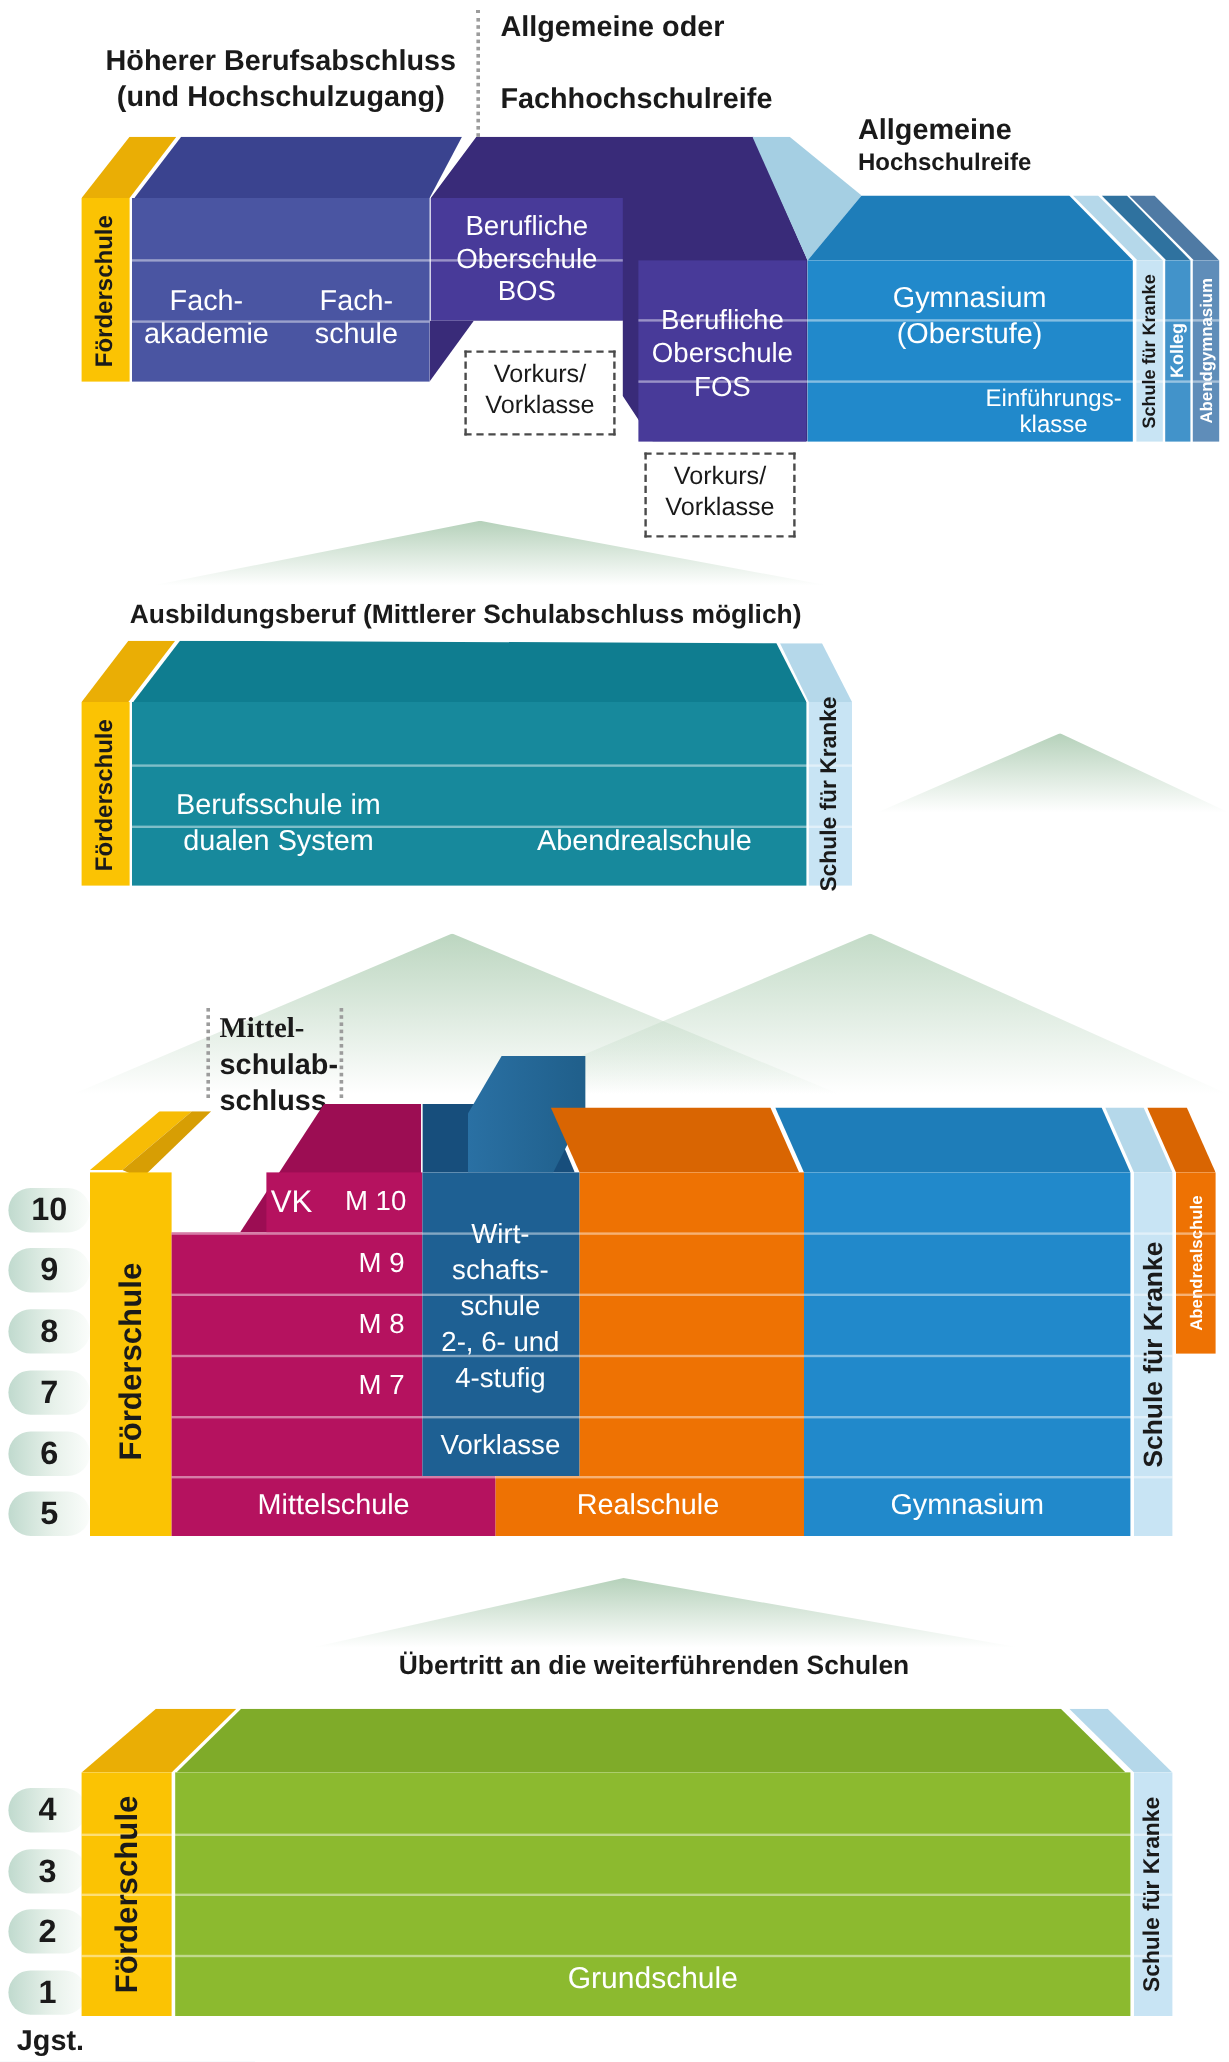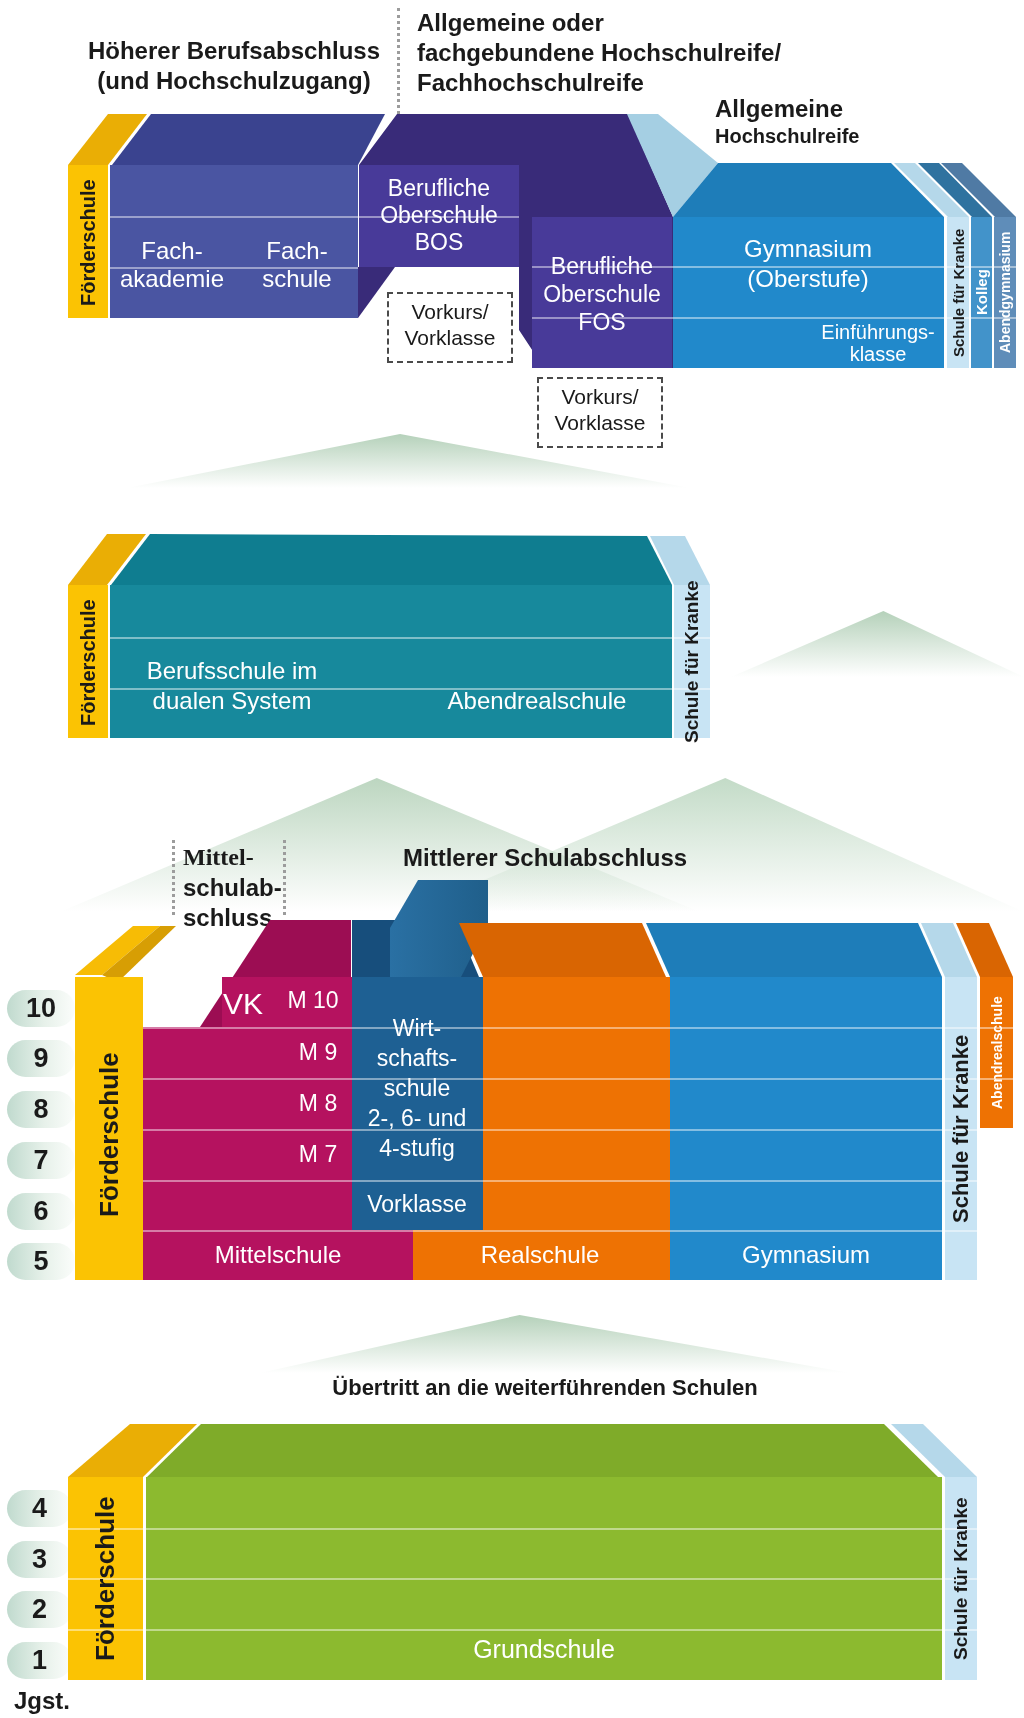--- a/index.html
+++ b/index.html
@@ -30,21 +30,20 @@
   <div class="tri" style="left:127px;top:434px;width:563px;height:54px;clip-path:polygon(48.5% 0,0 100%,100% 100%);background:linear-gradient(#b5d1ba,rgba(255,255,255,0));"></div>
   <div class="tri" style="left:731px;top:611px;width:293px;height:66px;clip-path:polygon(52% 0,0 100%,100% 100%);background:linear-gradient(#b5d1ba,rgba(255,255,255,0));"></div>
   <div class="tri" style="left:60px;top:778px;width:640px;height:134px;clip-path:polygon(49.5% 0,0 100%,100% 100%);background:linear-gradient(#bcd6c0,rgba(255,255,255,0));"></div>
   <div class="tri" style="left:408px;top:778px;width:616px;height:134px;clip-path:polygon(51.5% 0,0 100%,100% 100%);background:linear-gradient(#c3dbc7,rgba(255,255,255,0));"></div>
   <div class="tri" style="left:260px;top:1315px;width:590px;height:58px;clip-path:polygon(44% 0,0 100%,100% 100%);background:linear-gradient(#b5d1ba,rgba(255,255,255,0));"></div>
 
   <div class="lblc blk b" style="left:234px;top:38px;font-size:24px;">Höherer Berufsabschluss</div>
   <div class="lblc blk b" style="left:234px;top:68px;font-size:24px;">(und Hochschulzugang)</div>
   <div class="dotv" style="left:397px;top:8px;height:106px;"></div>
   <div class="lbl blk b" style="left:417px;top:10px;font-size:24px;">Allgemeine oder</div>
-  <div class="lbl blk b" style="left:417px;top:40px;font-size:24px;">fachgebundene Hochschulreife/</div>
   <div class="lbl blk b" style="left:417px;top:70px;font-size:24px;">Fachhochschulreife</div>
   <div class="lbl blk b" style="left:715px;top:96px;font-size:24px;">Allgemeine</div>
   <div class="lbl blk b" style="left:715px;top:126px;font-size:20px;">Hochschulreife</div>
 
   <div class="p" style="clip-path:polygon(68px 165px,108px 114px,147px 114px,108px 165px);background:#eaae05;"></div>
   <div class="r" style="left:68px;top:165px;width:40px;height:153px;background:#fbc303;"></div>
   <div class="p" style="clip-path:polygon(112px 165px,151px 114px,385px 114px,358px 165px);background:#3a438f;"></div>
   <div class="r" style="left:110px;top:165px;width:248px;height:153px;background:#4a55a2;"></div>
 
   <div class="p" style="clip-path:polygon(359px 165px,397px 114px,628px 114px,673px 217px,673px 368px,544px 368px,519px 330px,519px 267px,359px 267px);background:#392b79;"></div>
@@ -87,20 +86,21 @@
   <div class="vlbl" style="left:971px;top:217px;width:21px;height:151px;font-size:15px;color:#fff;">Kolleg</div>
   <div class="vlbl" style="left:994px;top:217px;width:22px;height:151px;font-size:14px;color:#fff;">Abendgymnasium</div>
 
   <div class="dashbox" style="left:387px;top:292px;width:122px;height:67px;"></div>
   <div class="lblc blk" style="left:450px;top:301px;font-size:21px;">Vorkurs/</div>
   <div class="lblc blk" style="left:450px;top:327px;font-size:21px;">Vorklasse</div>
   <div class="dashbox" style="left:537px;top:377px;width:122px;height:67px;"></div>
   <div class="lblc blk" style="left:600px;top:386px;font-size:21px;">Vorkurs/</div>
   <div class="lblc blk" style="left:600px;top:412px;font-size:21px;">Vorklasse</div>
 
+  <div class="lblc blk b" style="left:388px;top:500px;font-size:22px;">Ausbildungsberuf (Mittlerer Schulabschluss möglich)</div>
 
   <div class="p" style="clip-path:polygon(68px 585px,107px 534px,146px 534px,107px 585px);background:#eaae05;"></div>
   <div class="r" style="left:68px;top:585px;width:40px;height:153px;background:#fbc303;"></div>
   <div class="p" style="clip-path:polygon(111px 585px,150px 534px,647px 536px,672px 585px);background:#0f7d90;"></div>
   <div class="r" style="left:110px;top:585px;width:562px;height:153px;background:#17899c;"></div>
   <div class="p" style="clip-path:polygon(674px 585px,650px 536px,685px 536px,710px 585px);background:#b5d8ea;"></div>
   <div class="r" style="left:674px;top:585px;width:36px;height:153px;background:#c8e4f4;"></div>
   <div class="rline" style="left:110px;top:637px;width:600px;"></div>
   <div class="rline" style="left:110px;top:688px;width:600px;"></div>
 
@@ -108,21 +108,20 @@
   <div class="lblc" style="left:232px;top:658px;font-size:24px;">Berufsschule im</div>
   <div class="lblc" style="left:232px;top:688px;font-size:24px;">dualen System</div>
   <div class="lblc" style="left:537px;top:688px;font-size:24px;">Abendrealschule</div>
   <div class="vlbl blk" style="left:674px;top:585px;width:36px;height:153px;font-size:19px;">Schule für Kranke</div>
 
   <div class="dotv" style="left:172px;top:840px;height:75px;"></div>
   <div class="dotv" style="left:283px;top:840px;height:75px;"></div>
   <div class="lbl blk b" style="left:183px;top:845px;font-size:24px;font-family:Liberation Serif, serif;">Mittel-</div>
   <div class="lbl blk b" style="left:183px;top:875px;font-size:24px;">schulab-</div>
   <div class="lbl blk b" style="left:183px;top:905px;font-size:24px;">schluss</div>
-  <div class="lbl blk b" style="left:403px;top:845px;font-size:24px;">Mittlerer Schulabschluss</div>
 
   <div class="pill" style="left:7px;top:990px;">
       <span>10</span>
     </div>
   <div class="pill" style="left:7px;top:1040px;">
       <span>9</span>
     </div>
   <div class="pill" style="left:7px;top:1091px;">
       <span>8</span>
     </div>
@@ -161,21 +160,21 @@
   <div class="p" style="clip-path:polygon(980px 977px,956px 923px,989px 923px,1013px 977px);background:#d96502;"></div>
   <div class="r" style="left:980px;top:977px;width:33px;height:151px;background:#ee7203;"></div>
 
   <div class="rline" style="left:143px;top:1027px;width:870px;"></div>
   <div class="rline" style="left:143px;top:1078px;width:870px;"></div>
   <div class="rline" style="left:143px;top:1129px;width:834px;"></div>
   <div class="rline" style="left:143px;top:1180px;width:834px;"></div>
   <div class="rline" style="left:143px;top:1230px;width:834px;"></div>
 
   <div class="vlbl blk" style="left:75px;top:1000px;width:68px;height:270px;font-size:26px;">Förderschule</div>
-  <div class="lblc" style="left:243px;top:988px;font-size:30px;">VK</div>
+  <div class="lblc" style="left:243px;top:988px;font-size:26px;">VK</div>
   <div class="lblc" style="left:313px;top:988px;font-size:23px;">M 10</div>
   <div class="lblc" style="left:318px;top:1040px;font-size:23px;">M 9</div>
   <div class="lblc" style="left:318px;top:1091px;font-size:23px;">M 8</div>
   <div class="lblc" style="left:318px;top:1142px;font-size:23px;">M 7</div>
   <div class="lblc" style="left:417px;top:1016px;font-size:23px;">Wirt-</div>
   <div class="lblc" style="left:417px;top:1046px;font-size:23px;">schafts-</div>
   <div class="lblc" style="left:417px;top:1076px;font-size:23px;">schule</div>
   <div class="lblc" style="left:417px;top:1106px;font-size:23px;">2-, 6- und</div>
   <div class="lblc" style="left:417px;top:1136px;font-size:23px;">4-stufig</div>
   <div class="lblc" style="left:417px;top:1192px;font-size:23px;">Vorklasse</div>

